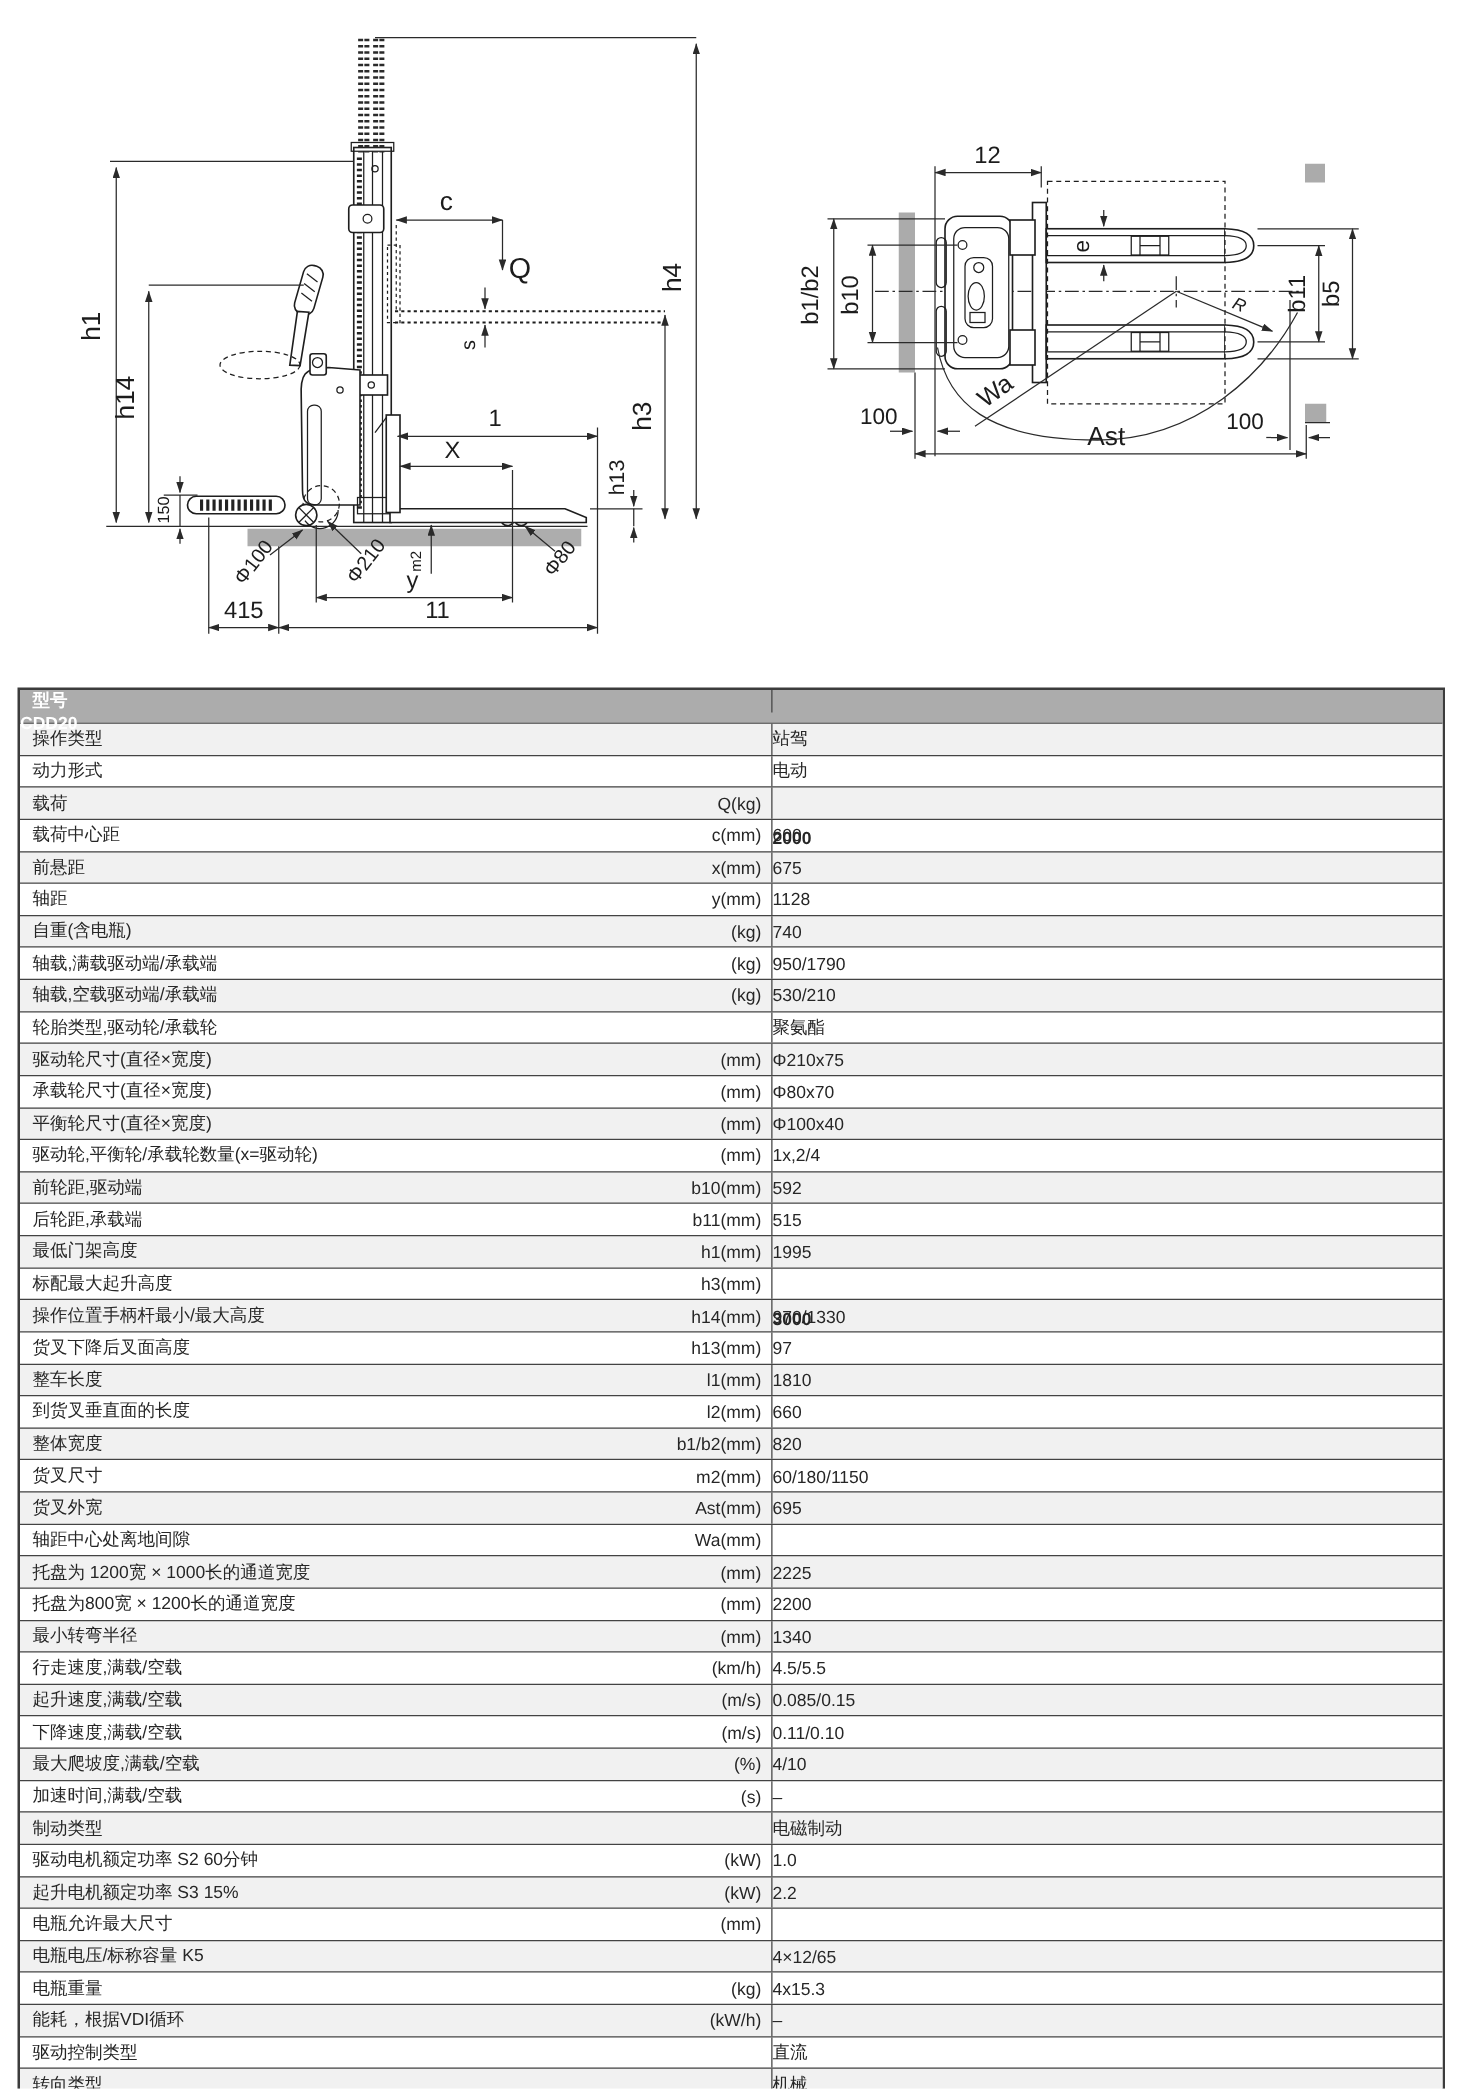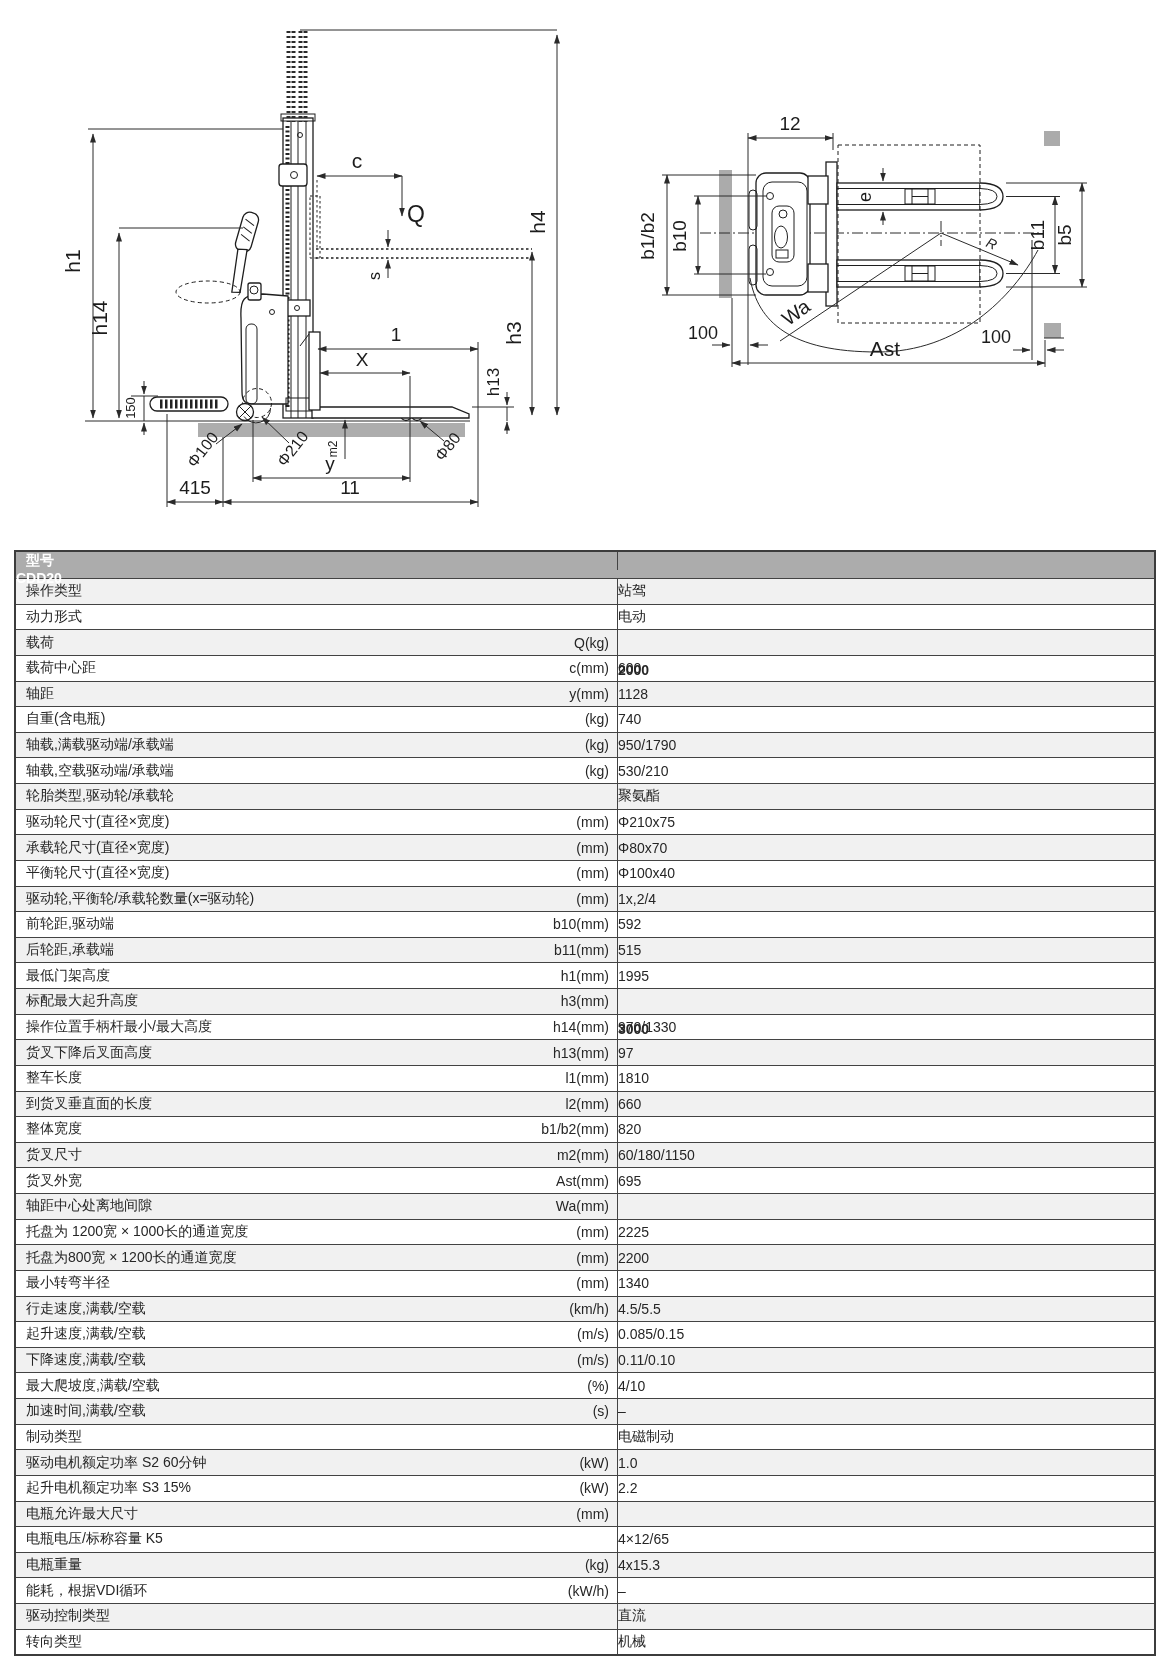--- a/index.html
+++ b/index.html
@@ -323,20 +323,27 @@
     </div>
 
     <div class="trow">
       <div class="c-label">
         <span class="c-name">载荷中心距</span>
         <span class="c-unit">c(mm)</span>
       </div>
       <div class="c-val">600</div>
     </div>
 
+    <div class="trow">
+      <div class="c-label">
+        <span class="c-name">前悬距</span>
+        <span class="c-unit">x(mm)</span>
+      </div>
+      <div class="c-val">675</div>
+    </div>
 
     <div class="trow">
       <div class="c-label">
         <span class="c-name">轴距</span>
         <span class="c-unit">y(mm)</span>
       </div>
       <div class="c-val">1128</div>
     </div>
 
     <div class="trow">

